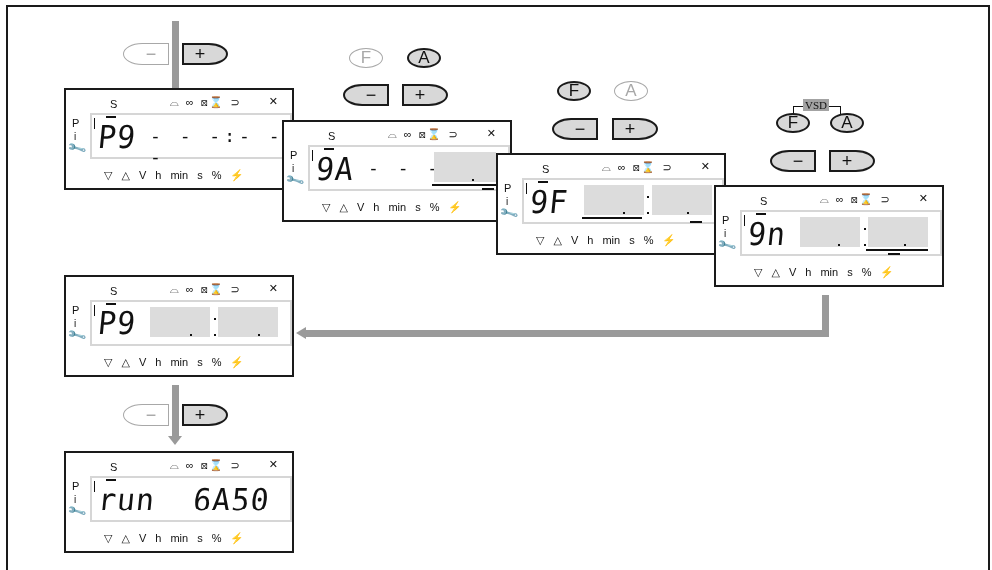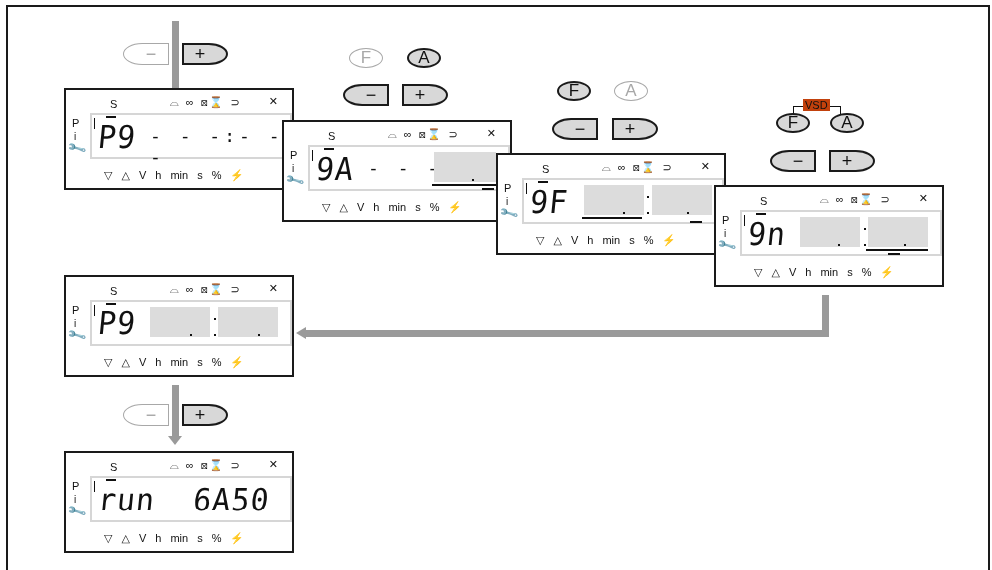--- a/index.html
+++ b/index.html
@@ -141,21 +141,21 @@
     <div class="gbox" style="left:128px;width:60px;"></div>
     <div class="dot" style="left:163px;top:32px;"></div>
     <div class="uline" style="left:166px;top:41px;width:12px;"></div>
   </div>
   <div class="bottom">
     <span>▽</span><span>△</span><span>V</span><span>h</span><span>min</span><span>s</span><span>%</span><span>⚡</span>
   </div>
 </div>
 
 <div class="vsdline" style="left:793px;top:106px;width:46px;height:8px;"></div>
-<div class="vsd" style="left:803px;top:99px;background:#c2410c;padding:0 2px;">VSD</div>
+<div class="vsd" style="left:803px;top:99px;background:#a3a3a3;padding:0 2px;font-family:Liberation Serif, serif;">VSD</div>
 <div class="fa on" style="left:776px;top:113px;">
     <span>F</span>
   </div>
 <div class="fa on" style="left:830px;top:113px;">
     <span>A</span>
   </div>
 <div class="key minus on" style="left:770px;top:150px;">
     <span>−</span>
   </div>
 <div class="key plus on" style="left:829px;top:150px;">

